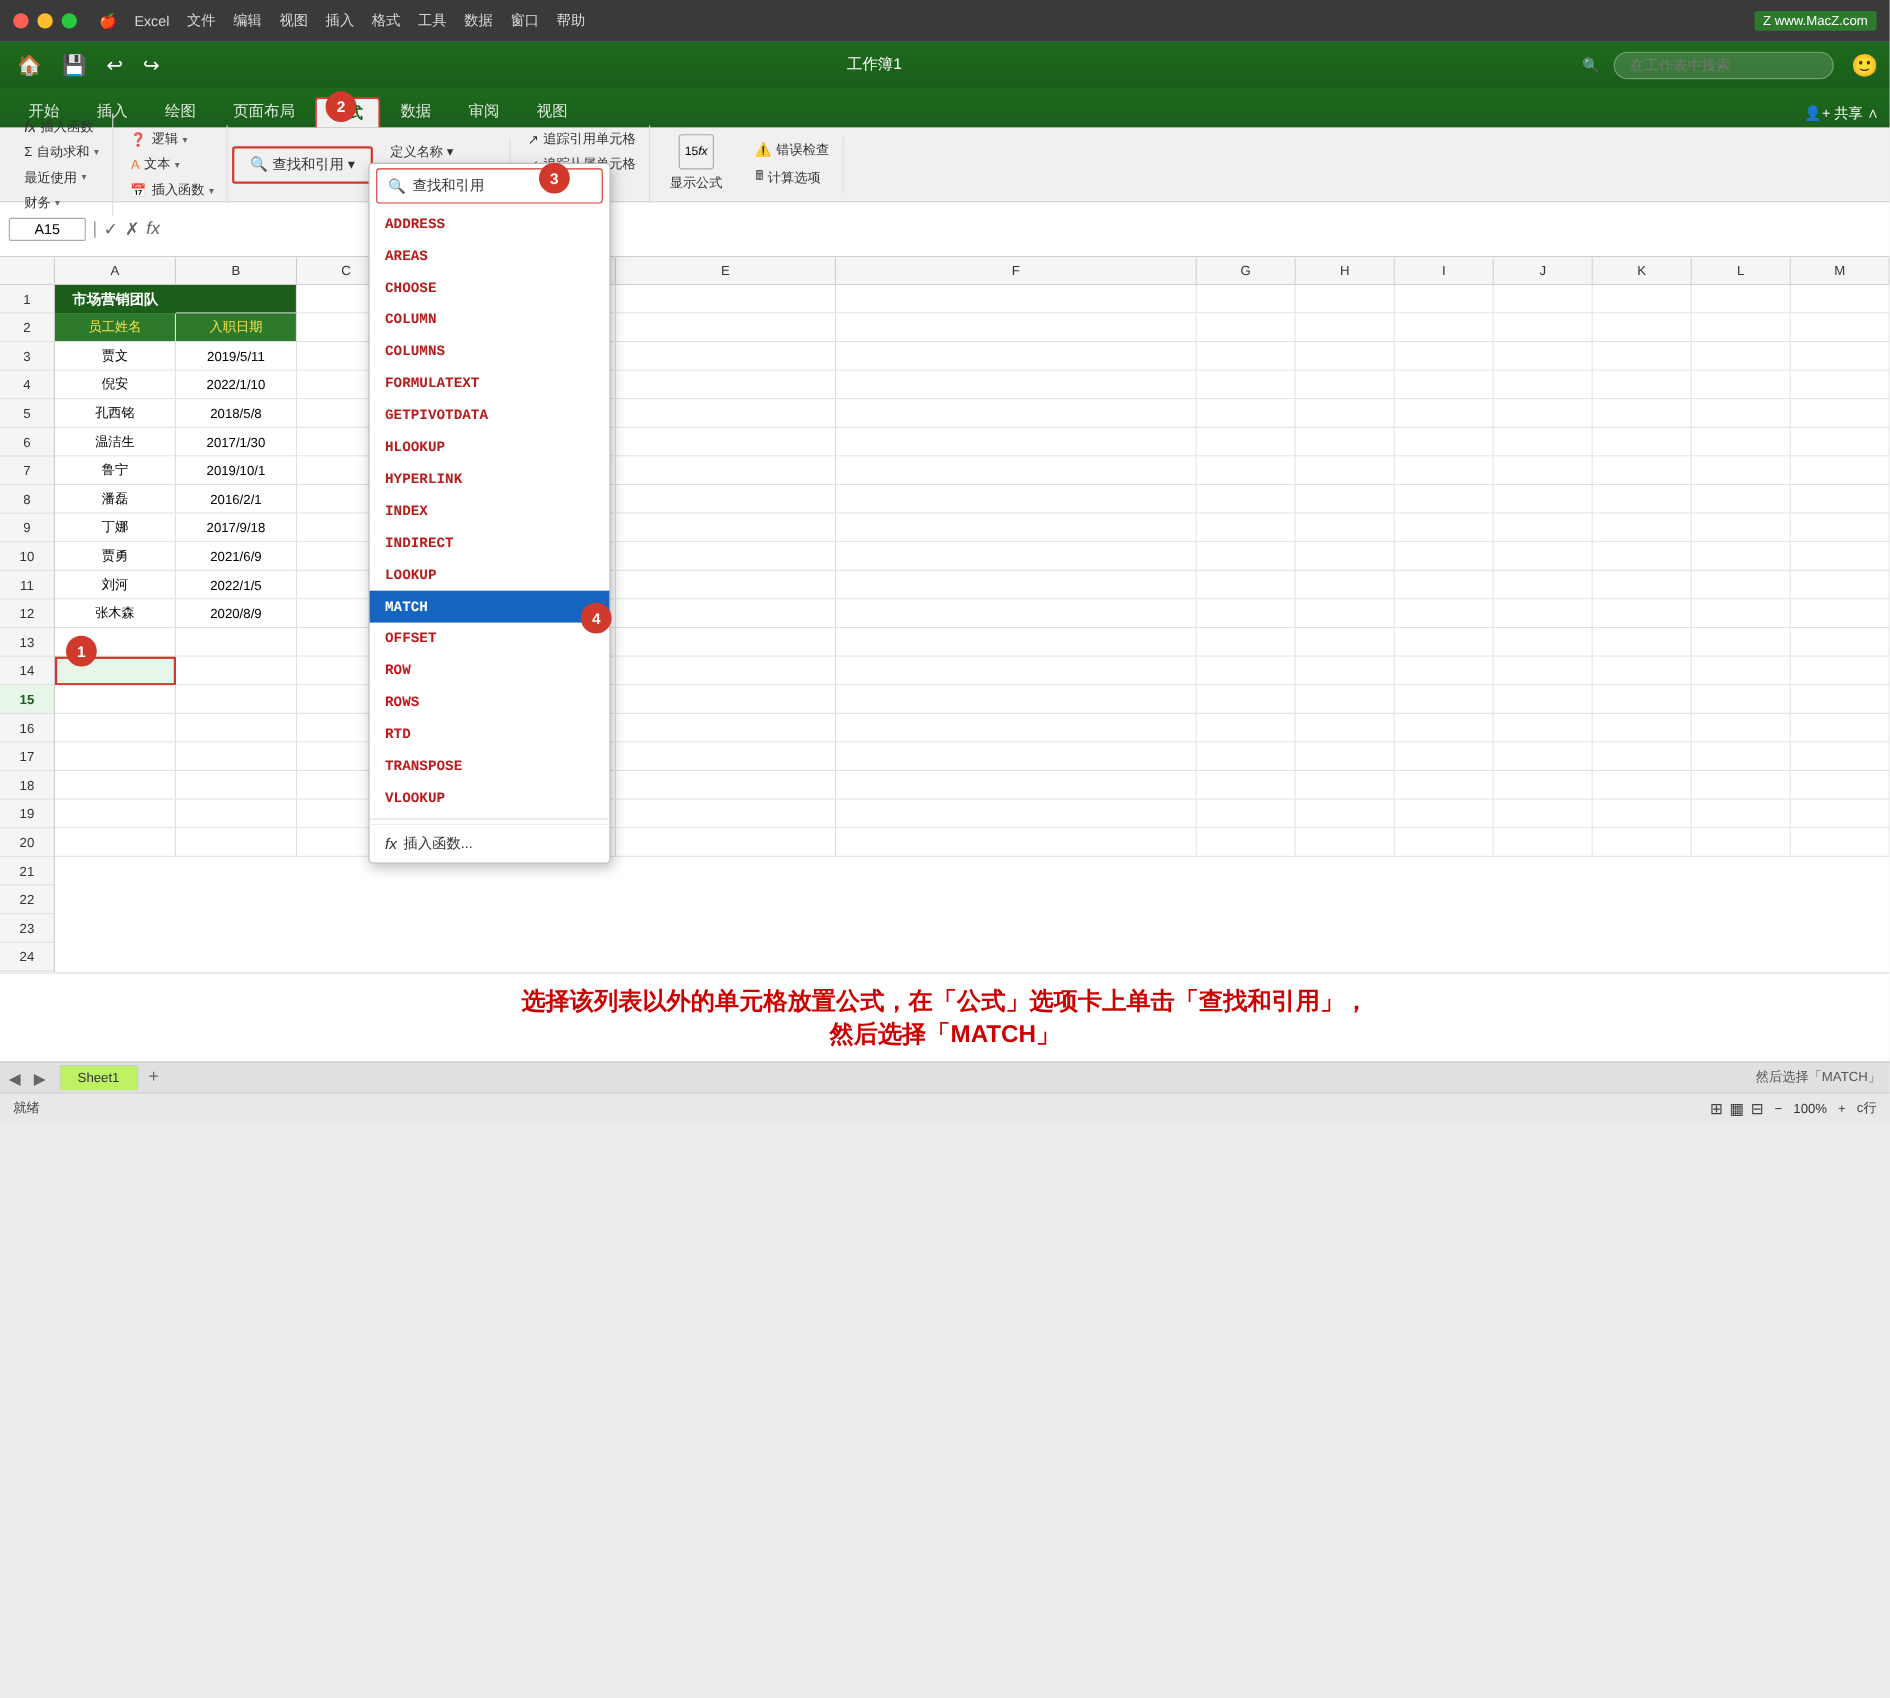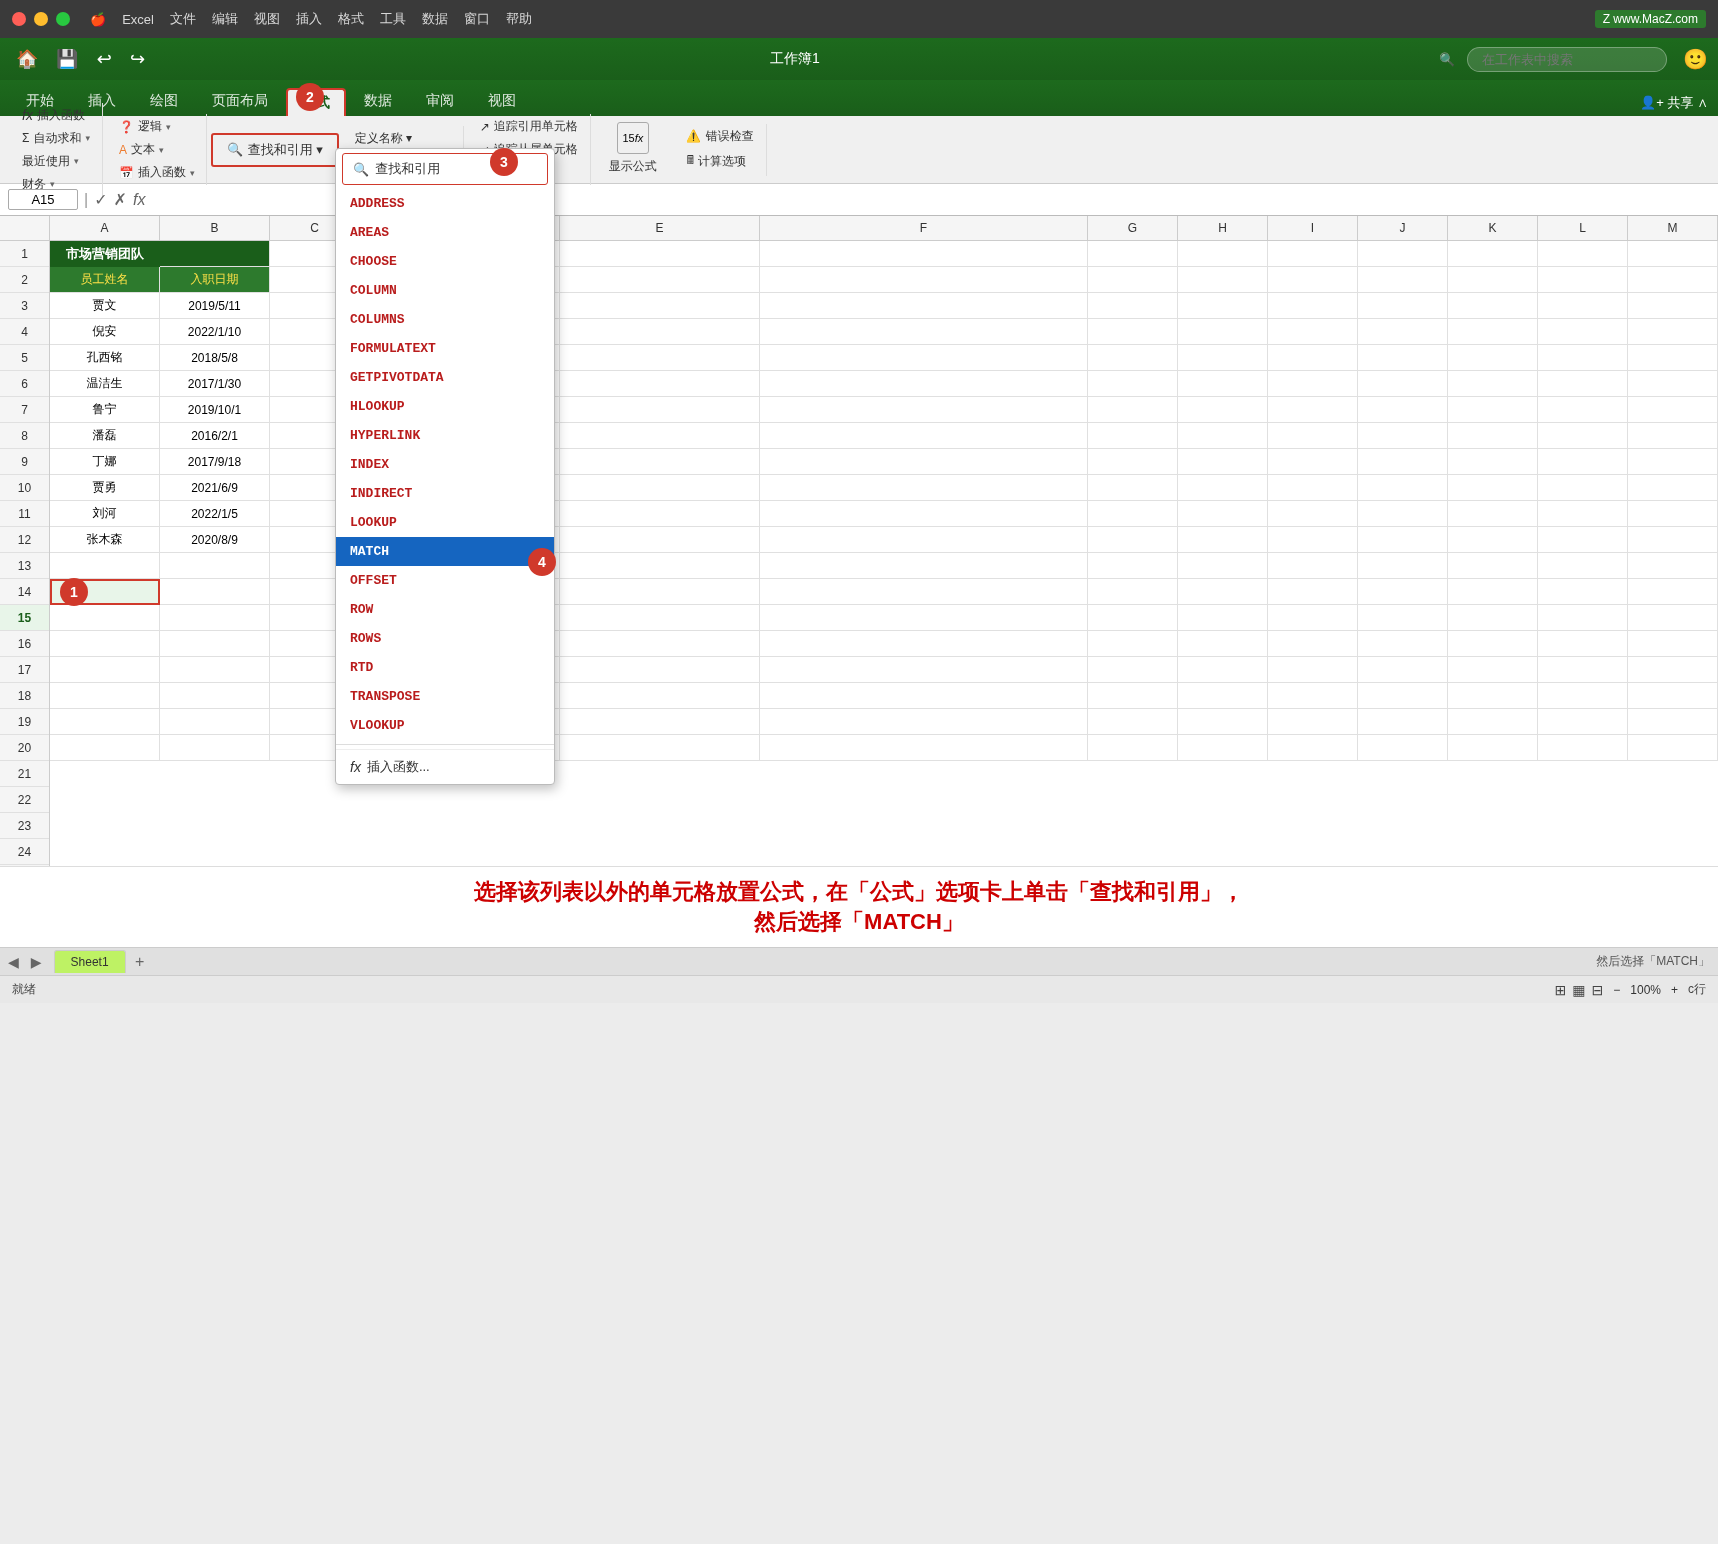--- a/index.html
+++ b/index.html
@@ -95,21 +95,21 @@
       font-size: 12px;
       color: #333;
       cursor: pointer;
       border-radius: 3px;
       white-space: nowrap;
     }
     .ribbon-btn .arrow { font-size: 9px; color: #666; }
 
     
     .formula-bar {
-      height: 32px;
+      height: 50px;
       background: white;
       border-bottom: 1px solid #bbb;
       display: flex;
       align-items: center;
       padding: 0 8px;
       gap: 6px;
     }
     .cell-ref {
       width: 70px;
       border: 1px solid #aaa;

